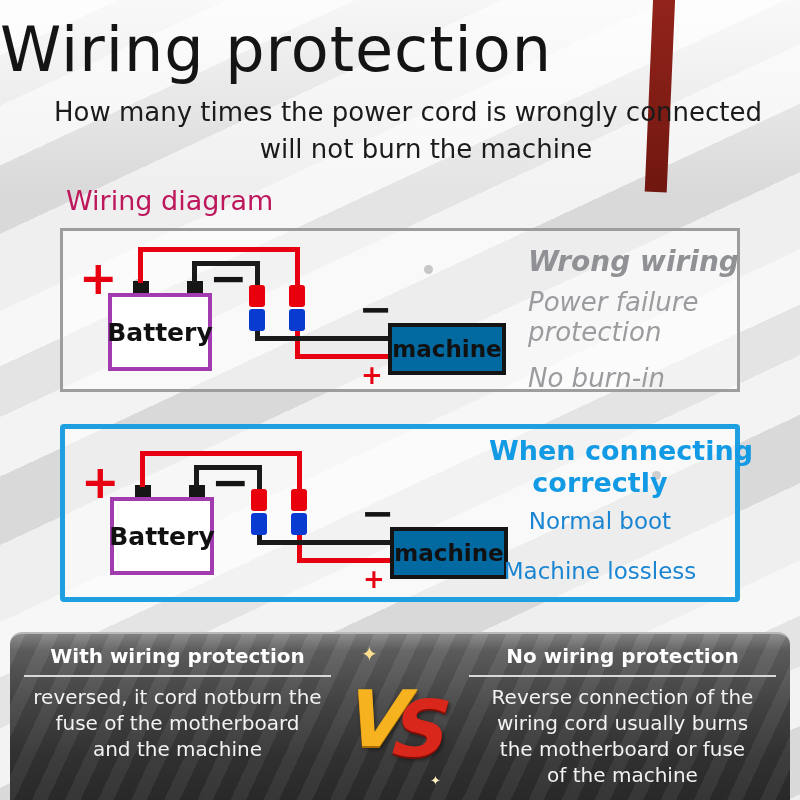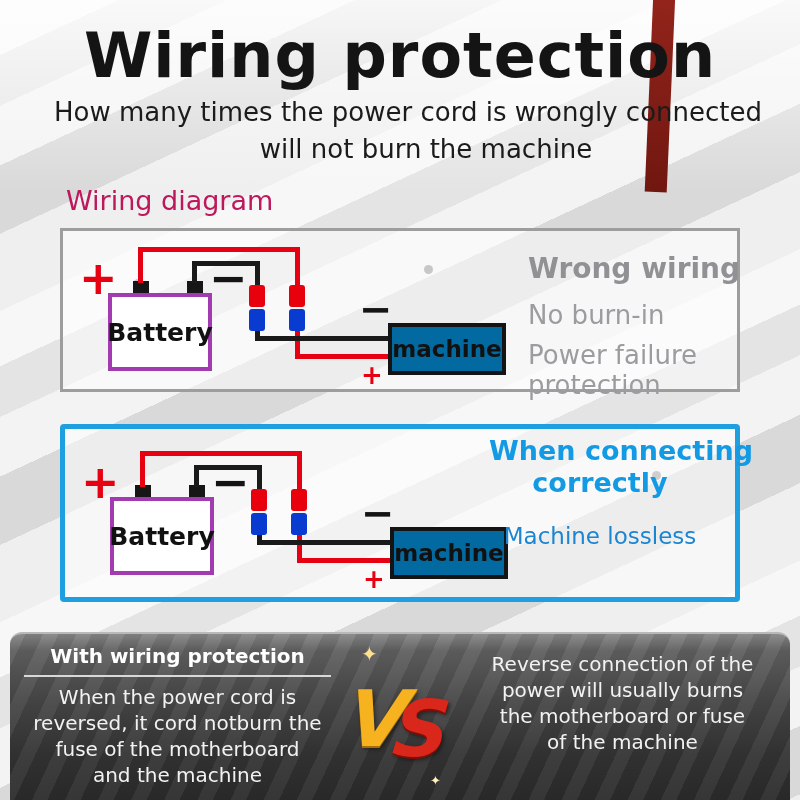--- a/index.html
+++ b/index.html
@@ -19,22 +19,22 @@
   }
 
   
   .pillar { position:absolute; left:649px; top:-6px; width:22px; height:198px;
     background:linear-gradient(180deg,#93241b,#701710); transform:rotate(2.5deg); }
   .dot { position:absolute; border-radius:50%; background:#8a8a8a; }
   .d1 { left:133px; top:279px; width:10px; height:10px; }
   .d2 { left:424px; top:265px; width:9px; height:9px; }
   .d3 { left:652px; top:471px; width:9px; height:9px; background:#9a9a9a; }
 
-  .title { position:absolute; top:19px; left:0; width:100%; text-align:center;
-    font-size:62px; font-weight:bold; color:#141414; letter-spacing:1px; }
+  .title { position:absolute; top:13px; left:0; width:100%; 
+    font-size:62px; font-weight:normal; color:#141414; letter-spacing:1px; }
   .subtitle { position:absolute; left:8px; width:100%; text-align:center;
     font-size:26px; color:#1b1b1b; }
   .sub1 { top:97px; } .sub2 { top:134px;padding-left:36px; }
   .diagram-label { position:absolute; left:66px; top:185px; font-size:27px; color:#be185d; }
 
   .panel { position:absolute; left:60px; width:680px; background:rgba(255,255,255,0.52); }
   .panel-wrong   { top:228px; height:164px; border:3px solid #9d9d9d; }
   .panel-correct { top:424px; height:178px; border:5px solid #1e9fe0; border-radius:4px; }
 
   
@@ -66,21 +66,21 @@
   .kv2 { left:192px; top:28px;  width:5px;   height:26px; }
   .kv3 { left:192px; top:96px;  width:5px;   height:12px; }
   .kh2 { left:192px; top:103px; width:135px; height:5px; }
   .conn { position:absolute; width:16px; height:22px; border-radius:3px; }
   .conn.credc { background:#e8000d; }
   .conn.cbluec { background:#0a3bd1; }
   .cA  { left:186px; top:52px; } .cAb { left:186px; top:76px; }
   .cB  { left:226px; top:52px; } .cBb { left:226px; top:76px; }
 
   
-  .pt-wrong { position:absolute; left:465px; top:21px; width:205px; }
+  .pt-wrong { position:absolute; left:465px; top:14px; width:205px;font-style:italic; }
   .pt-wrong .panel-heading { font-size:28px; font-weight:bold; color:#8f9194; white-space:nowrap; }
   .pt-wrong .panel-line { font-size:26px; color:#9a9c9f; line-height:1.15; }
   .pt-wrong .l1 { margin-top:10px; }
   .pt-wrong .l2 { margin-top:16px; }
 
   .pt-correct { position:absolute; left:424px; top:6px; width:222px; text-align:center; }
   .pt-correct .panel-heading { font-size:27px; font-weight:bold; color:#129ae4;
     white-space:nowrap; line-height:1.18; }
   .pt-correct .panel-line { font-size:23px; color:#1a85d2; white-space:nowrap; }
   .pt-correct .l1 { margin-top:9px; }
@@ -147,22 +147,22 @@
     <div class="conn credc cB"></div>
     <div class="conn cbluec cBb"></div>
     <span class="sign mminus">−</span>
     <span class="sign mplus">+</span>
     <div class="machine">
         <span>machine</span>
       </div>
   </div>
   <div class="pt-wrong">
     <div class="panel-heading">Wrong wiring</div>
+    <div class="panel-line l1">Power failure protection</div>
     <div class="panel-line l2">No burn-in</div>
-    <div class="panel-line l1">Power failure protection</div>
   </div>
 </section>
 
 <section class="panel panel-correct">
   <div class="circuit">
     <span class="sign plus">+</span>
     <span class="sign minus">−</span>
     <div class="term t1"></div>
     <div class="term t2"></div>
     <div class="battery">
@@ -186,41 +186,42 @@
     <span class="sign mplus">+</span>
     <div class="machine">
         <span>machine</span>
       </div>
   </div>
   <div class="pt-correct">
     <div class="panel-heading">
       <div>When connecting</div>
       <div>correctly</div>
     </div>
+    <div class="panel-line l1">Normal boot</div>
     <div class="panel-line l2">Machine lossless</div>
   </div>
 </section>
 
 <section class="compare">
   <div class="col">
     <div class="cmp-heading">With wiring protection</div>
     <div class="cmp-body">
-      <div class="cmp-line">When the power cord is</div>
       <div class="cmp-line">reversed, it cord notburn the</div>
       <div class="cmp-line">fuse of the motherboard</div>
       <div class="cmp-line">and the machine</div>
     </div>
   </div>
   <div class="vs">
     <span class="spark s1">✦</span>
     <span class="vs-v">V</span>
     <span class="vs-s">S</span>
     <span class="spark s2">✦</span>
   </div>
   <div class="col">
+    <div class="cmp-heading">No wiring protection</div>
     <div class="cmp-body">
       <div class="cmp-line">Reverse connection of the</div>
-      <div class="cmp-line">power will usually burns</div>
+      <div class="cmp-line">wiring cord usually burns</div>
       <div class="cmp-line">the motherboard or fuse</div>
       <div class="cmp-line">of the machine</div>
     </div>
   </div>
 </section>
 
 </body></html>

